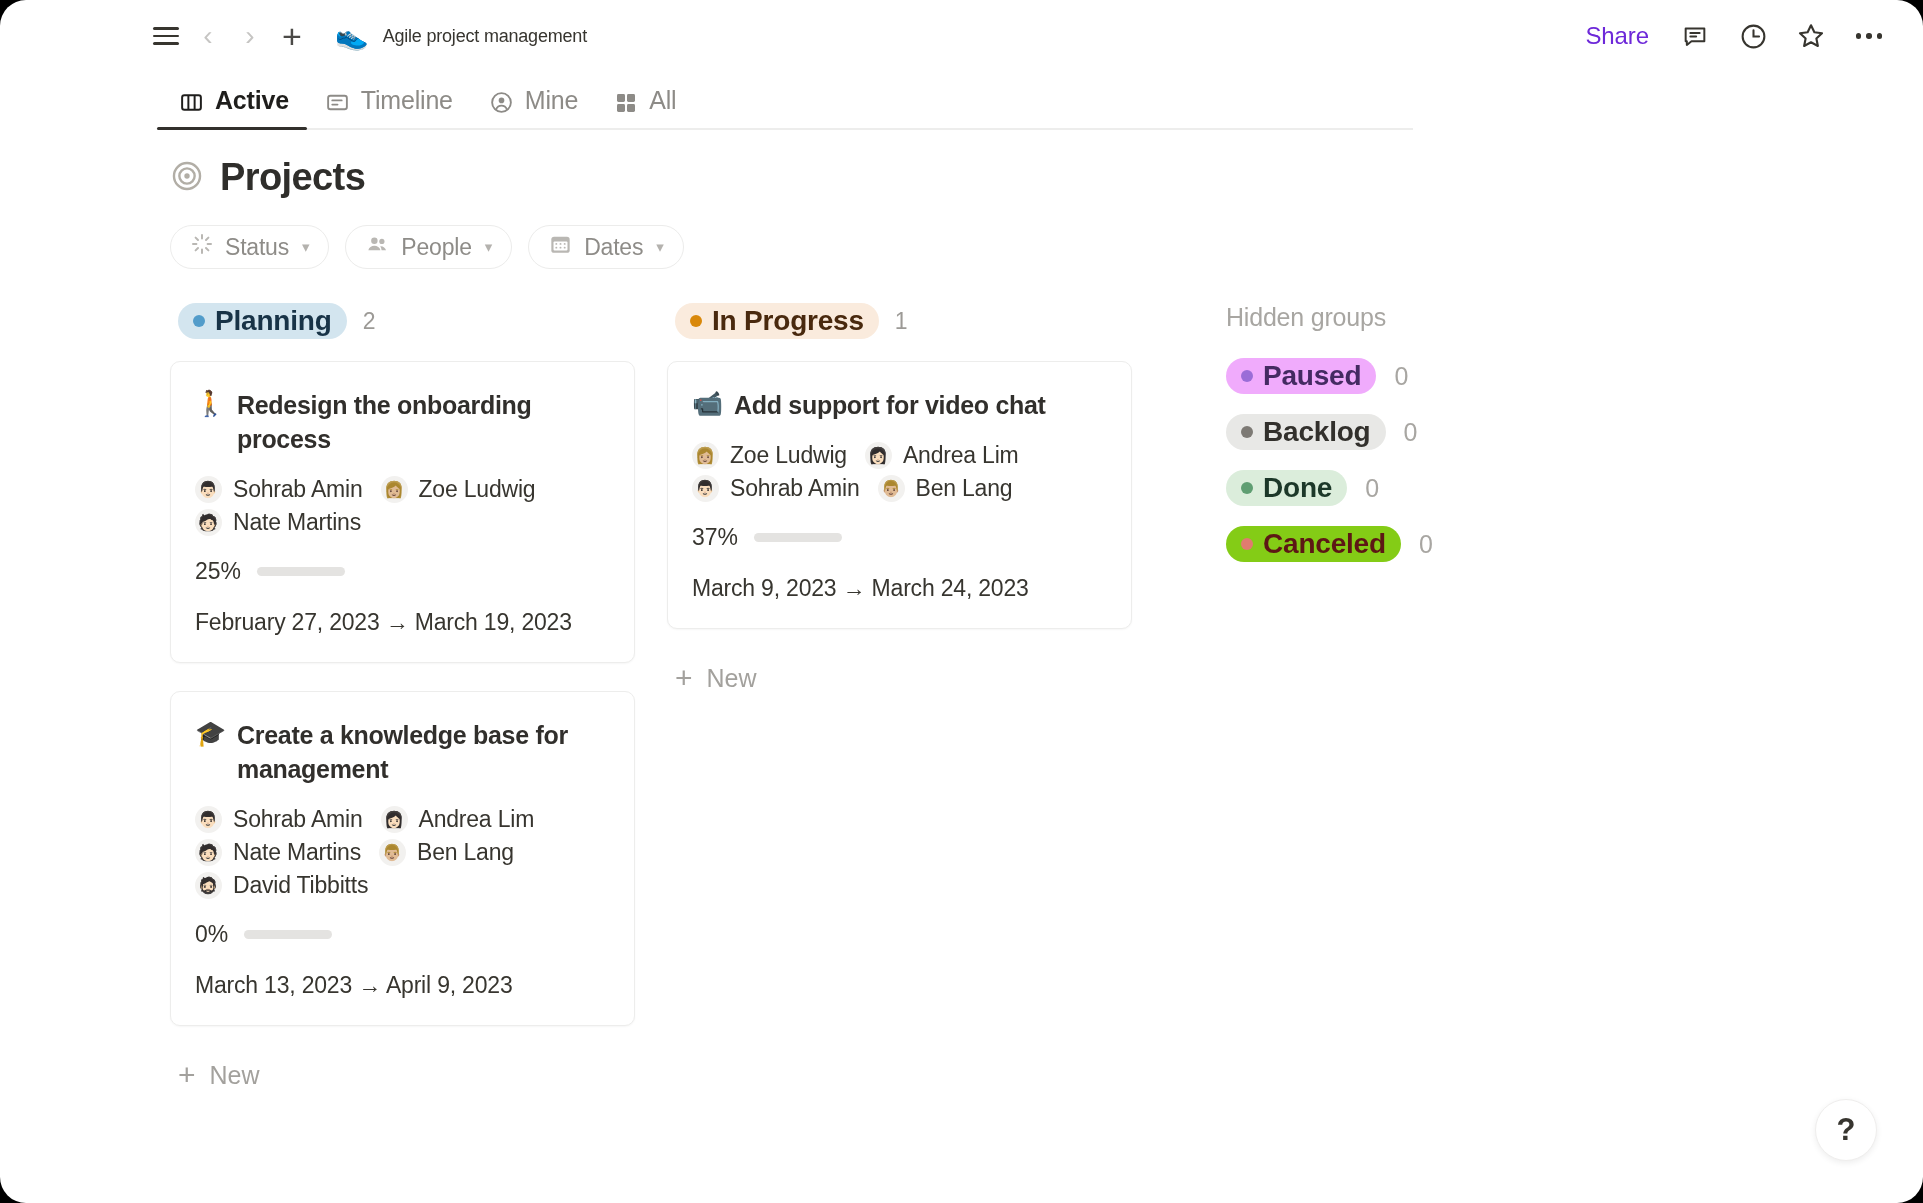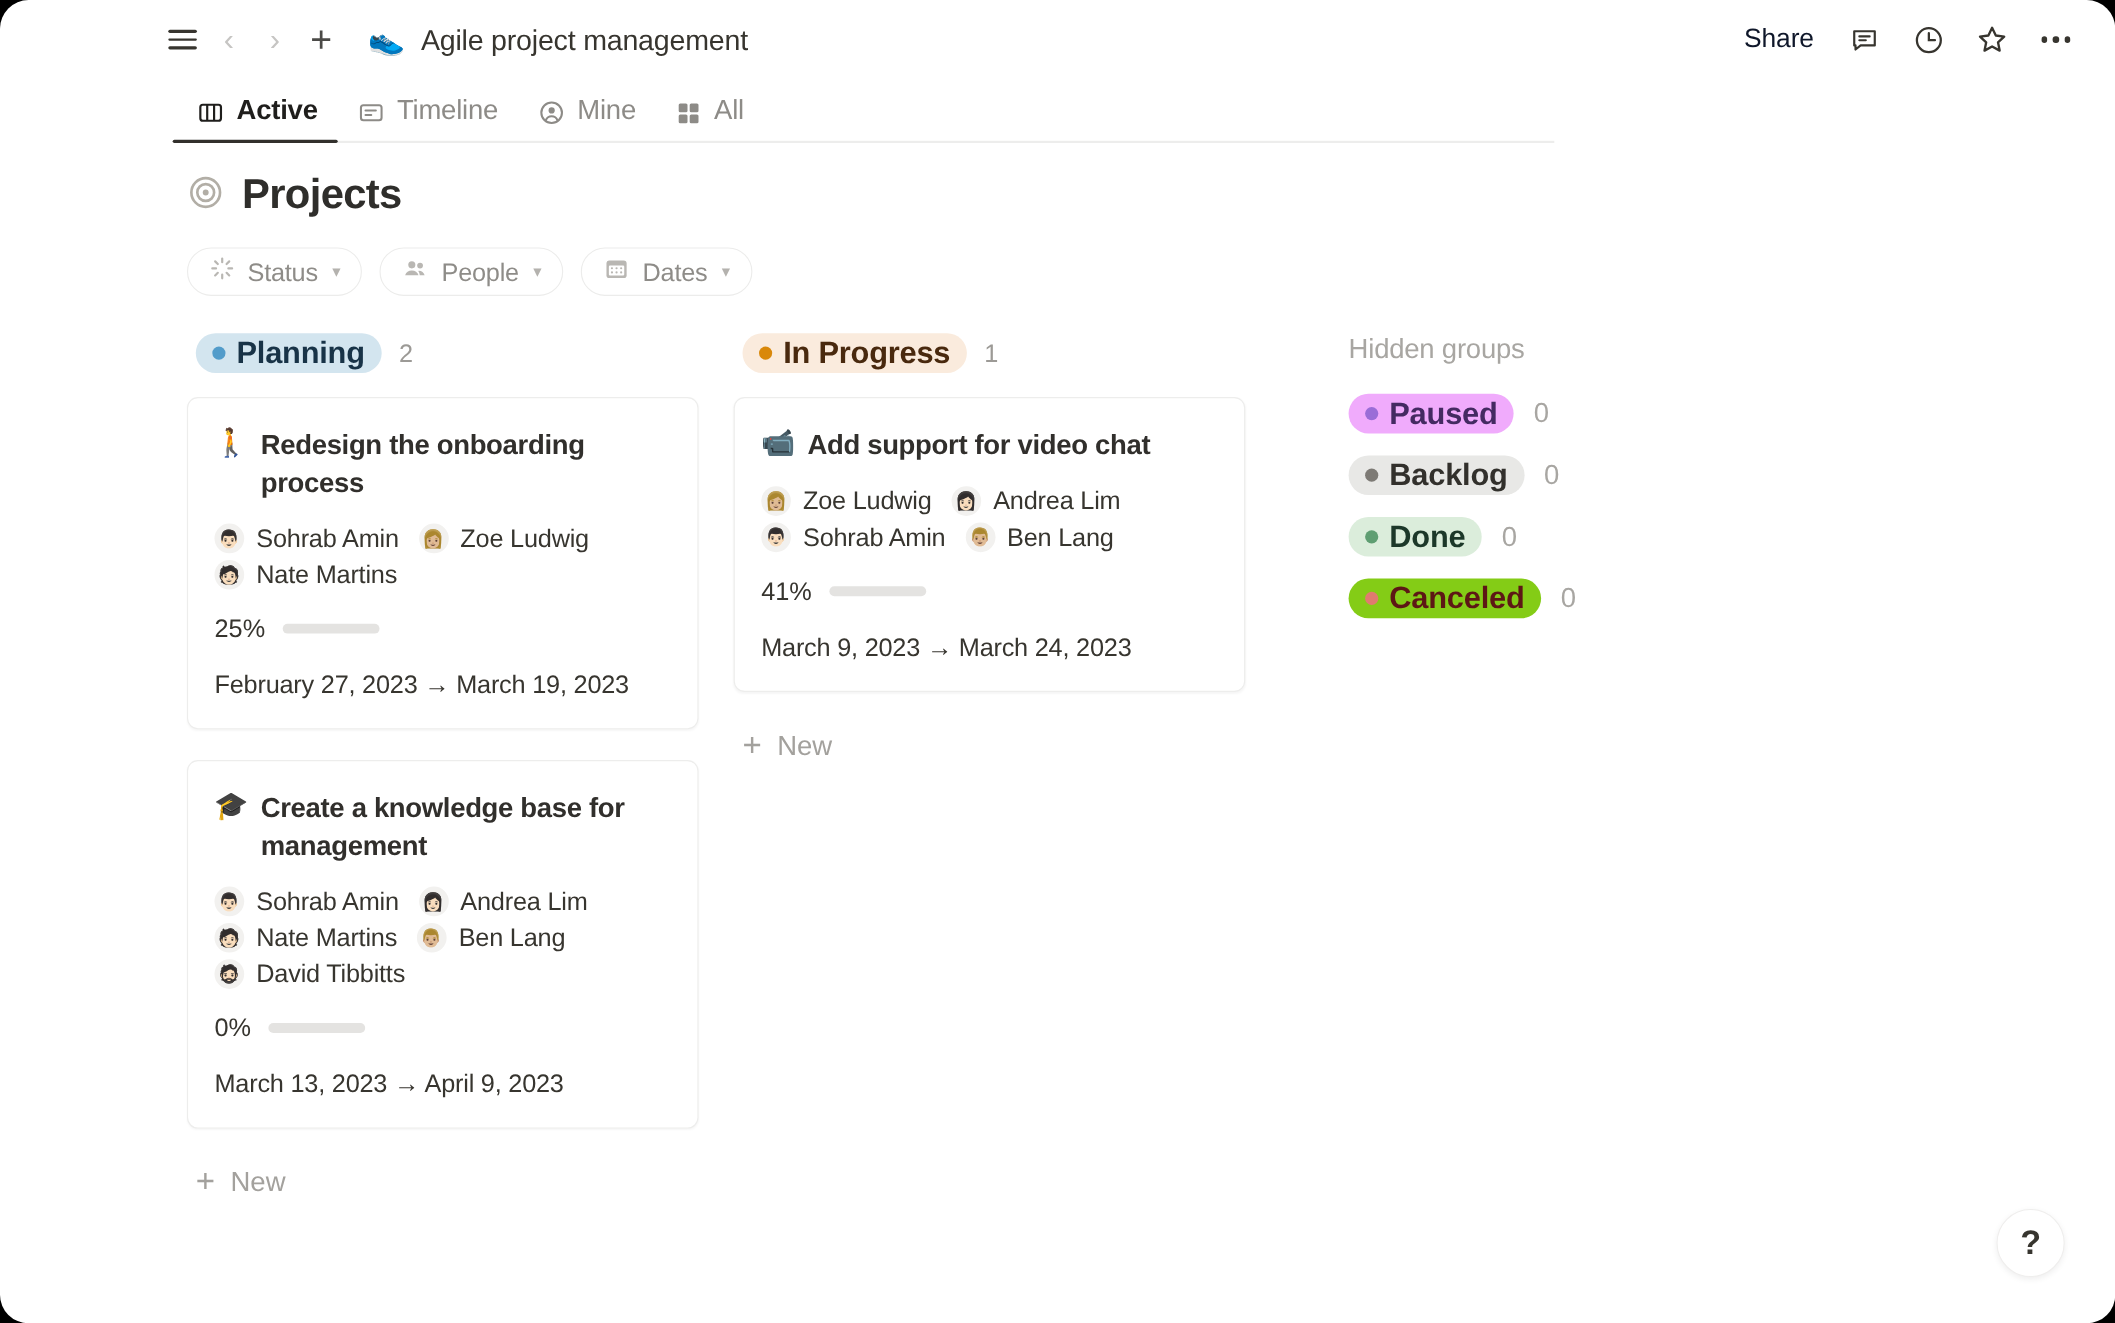--- a/index.html
+++ b/index.html
@@ -38,29 +38,29 @@
   .icon-btn.dim { color: #c3c2c0; }
   .hamburger { display:flex; flex-direction:column; gap:5px; }
   .hamburger span { display:block; width:26px; height:2.6px; background:#37352f; border-radius:2px; }
 
   .chev { font-size: 28px; line-height: 1; font-weight: 300; color:#c6c5c3; }
   .plus-big { font-size: 34px; line-height: 1; font-weight: 300; color:#4b4a47; }
 
   .title-wrap { display:flex; align-items:center; gap:14px; margin-left: 22px; cursor:pointer; }
   .title-emoji { font-size: 27px; line-height:1; }
   .page-title {
-    font-size: 26px; color: #37352f; font-weight: 400; letter-spacing: -0.2px;
+    font-size: 18px; color: #37352f; font-weight: 400; letter-spacing: -0.2px;
   }
 
   .topbar-right {
     position: absolute; right: 30px; top: 0; height: 72px;
     display: flex; align-items: center; gap: 10px;
   }
   .share-btn {
-    font-size: 24px; color: #0f172a; padding: 6px 12px;
+    font-size: 24px; color: #6d28d9; padding: 6px 12px;
     border-radius: 6px; cursor: pointer; letter-spacing: -0.1px;
   }
   .top-icon { width: 48px; height: 48px; display:flex; align-items:center; justify-content:center; border-radius:6px; cursor:pointer;}
   .dots { display:flex; gap:5px; align-items:center; }
   .dots i { width:5.5px; height:5.5px; border-radius:50%; background:#37352f; display:block; }
 
   
   .tabsrow {
     position: relative;
     padding-left: 157px;
@@ -429,21 +429,21 @@
             <span class="person">
               <span class="avatar">👨🏻</span>
               <span class="person-name">Sohrab Amin</span>
             </span>
             <span class="person">
               <span class="avatar">👨🏼</span>
               <span class="person-name">Ben Lang</span>
             </span>
           </div>
           <div class="progress-row">
-            <span class="progress-pct">41%</span>
+            <span class="progress-pct">37%</span>
             <span class="track">
               <span class="fill" style="width: 60%;"></span>
             </span>
           </div>
           <div class="daterange">March 9, 2023 → March 24, 2023</div>
         </div>
 
         <div class="new-btn">
           <span class="new-plus">+</span>
           <span>New</span>

